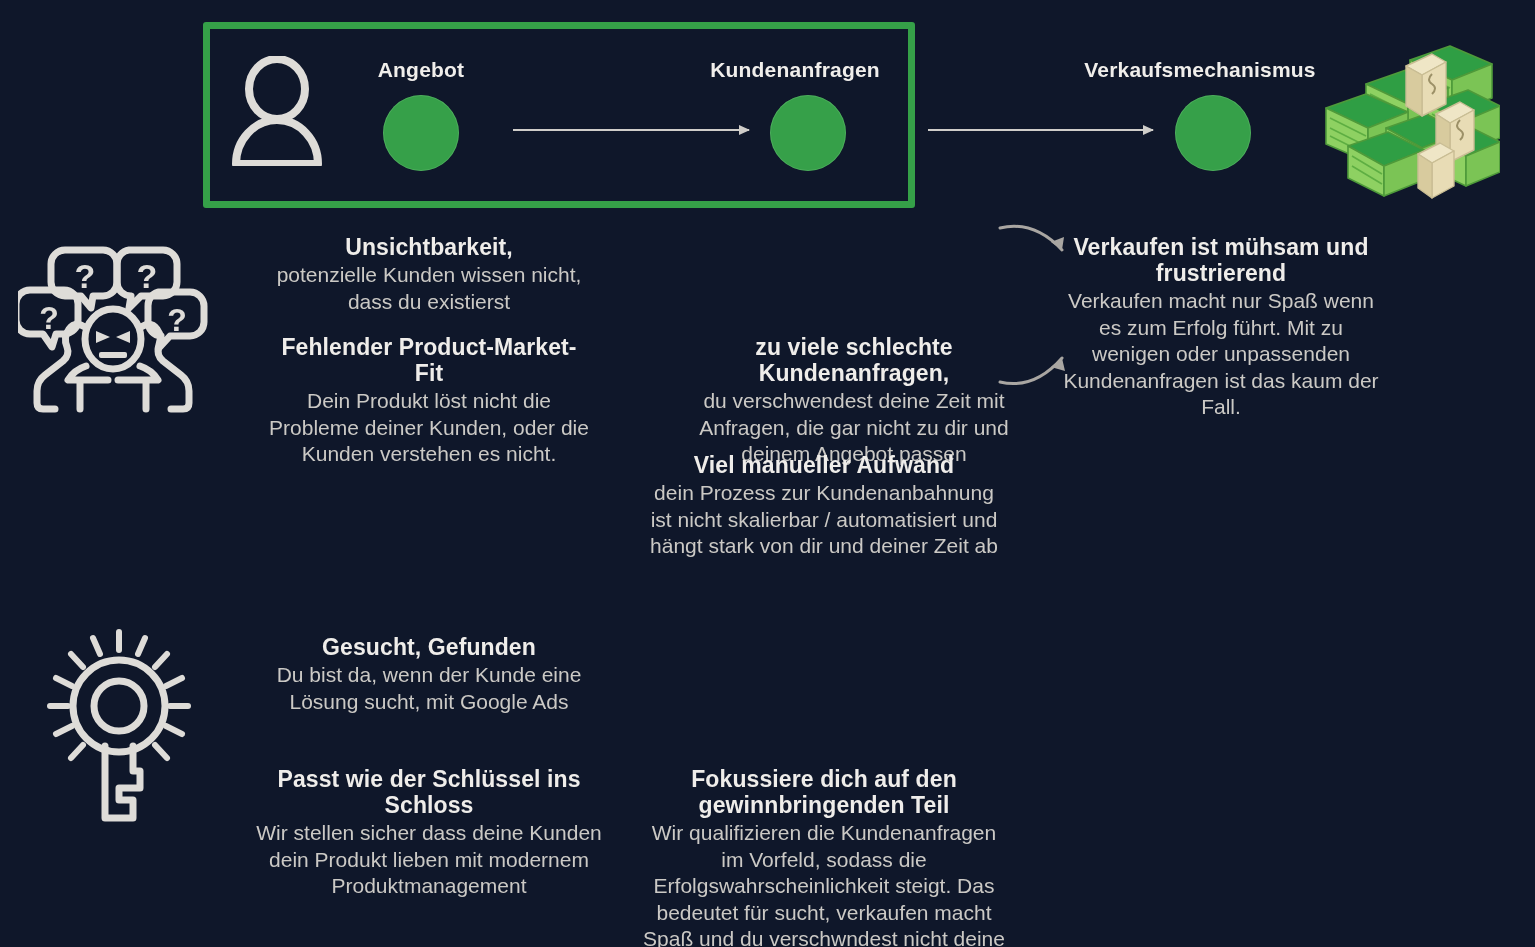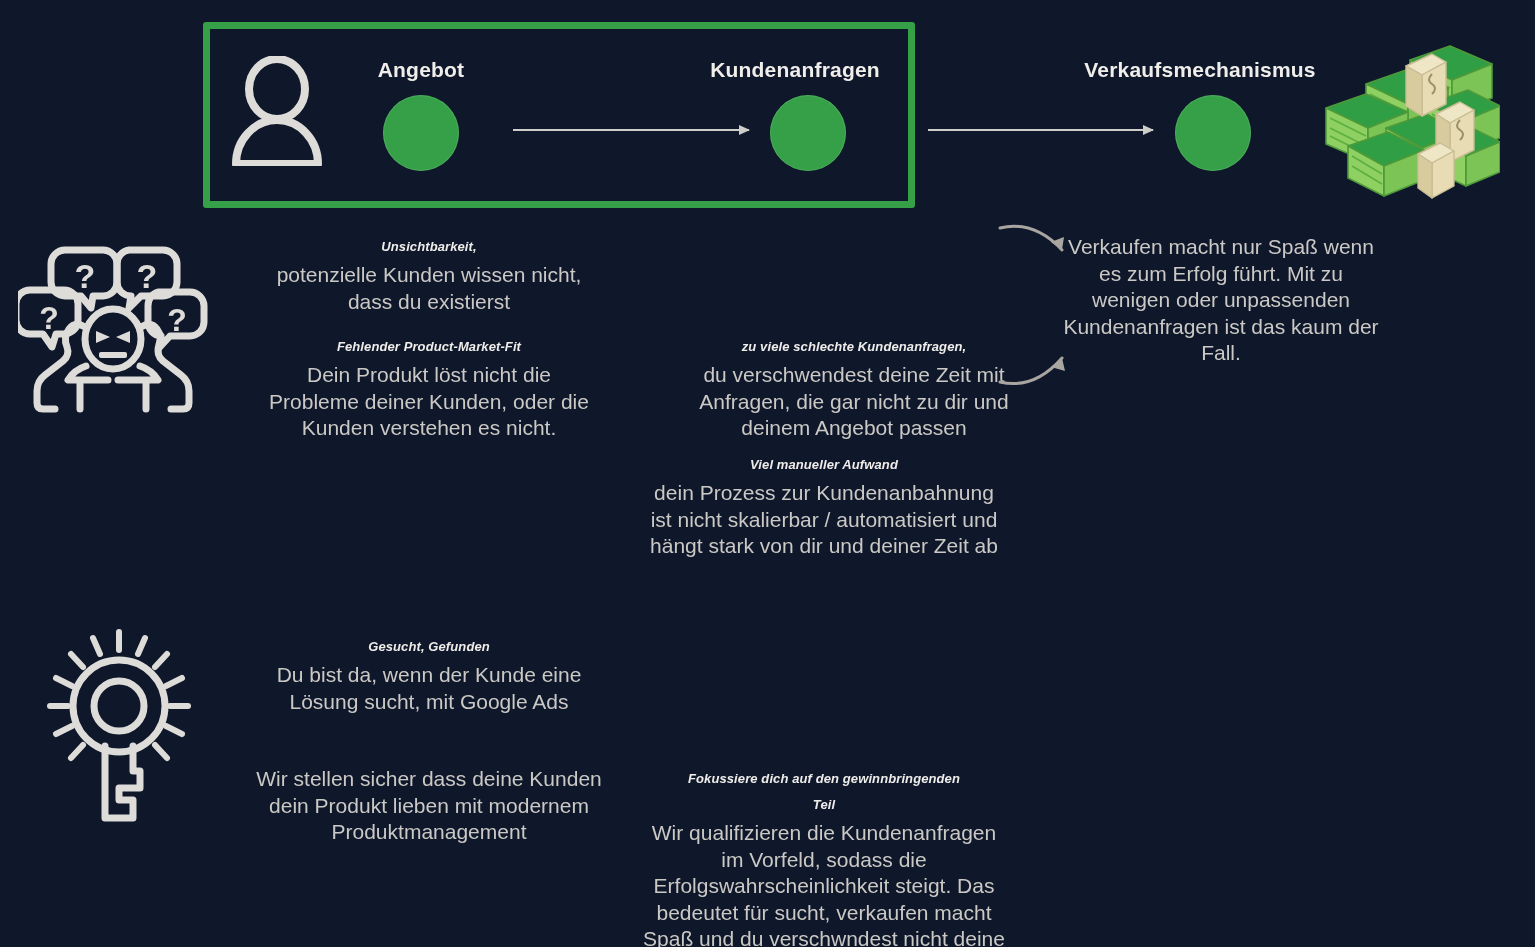--- a/index.html
+++ b/index.html
@@ -65,25 +65,24 @@
     border-left: 11px solid #cfcdc9;
     border-top: 5px solid transparent;
     border-bottom: 5px solid transparent;
   }
 
   
   .tblock { position: absolute; text-align: center; }
   .tblock h3 {
     margin: 0 0 2px 0;
     font-weight: bold;
-    font-size: 13px;
+    font-size: 23px;
     line-height: 26px;
     color: #efedea;
     letter-spacing: .1px;
-    font-style: italic;
   }
   .tblock p {
     margin: 0;
     font-size: 21px;
     line-height: 26.5px;
     color: #cbc9c5;
     font-weight: 400;
   }
 
   
@@ -248,20 +247,21 @@
   </div>
 
   <div class="icon-box" style="left:998px; top:340px;">
     <svg width="80" height="46" viewBox="0 0 80 46">
       <path d="M2 42 q34 8 62 -24" fill="none" stroke="#a9a6a2" stroke-width="3" stroke-linecap="round"></path>
       <path d="M64 18 l3 13 l-14 -4 z" fill="#a9a6a2"></path>
     </svg>
   </div>
 
   <div class="tblock" style="left:1062px; top:234px; width:318px;">
+    <h3>Verkaufen ist mühsam und frustrierend</h3>
     <p>Verkaufen macht nur Spaß wenn es zum Erfolg führt. Mit zu wenigen oder unpassenden Kundenanfragen ist das kaum der Fall.</p>
   </div>
 
   <div class="icon-box" style="left:40px; top:628px;">
     <svg width="158" height="200" viewBox="0 0 158 200">
       <g stroke="#dedcd8" stroke-width="6" stroke-linecap="round" fill="none">
 
         <line x1="79" y1="4" x2="79" y2="22"></line>
         <line x1="53" y1="10" x2="60" y2="26"></line>
         <line x1="105" y1="10" x2="98" y2="26"></line>
@@ -283,20 +283,21 @@
       <path d="M65 118 L65 190 L93 190 L93 172 L79 172 L79 160 L100 160 L100 143 L93 143 L93 130 L93 118" fill="none" stroke="#dedcd8" stroke-width="7" stroke-linejoin="round" stroke-linecap="round"></path>
     </svg>
   </div>
 
   <div class="tblock" style="left:268px; top:634px; width:322px;">
     <h3>Gesucht, Gefunden</h3>
     <p>Du bist da, wenn der Kunde eine Lösung sucht, mit Google Ads</p>
   </div>
 
   <div class="tblock" style="left:255px; top:766px; width:348px;">
+    <h3>Passt wie der Schlüssel ins Schloss</h3>
     <p>Wir stellen sicher dass deine Kunden dein Produkt lieben mit modernem Produktmanagement</p>
   </div>
 
 
   <div class="tblock" style="left:640px; top:766px; width:368px;">
     <h3 style="padding:0 46px;">Fokussiere dich auf den gewinnbringenden Teil</h3>
     <p>Wir qualifizieren die Kundenanfragen im Vorfeld, sodass die Erfolgswahrscheinlichkeit steigt. Das bedeutet für sucht, verkaufen macht Spaß und du verschwndest nicht deine Zeit</p>
   </div>
 
 </div>

